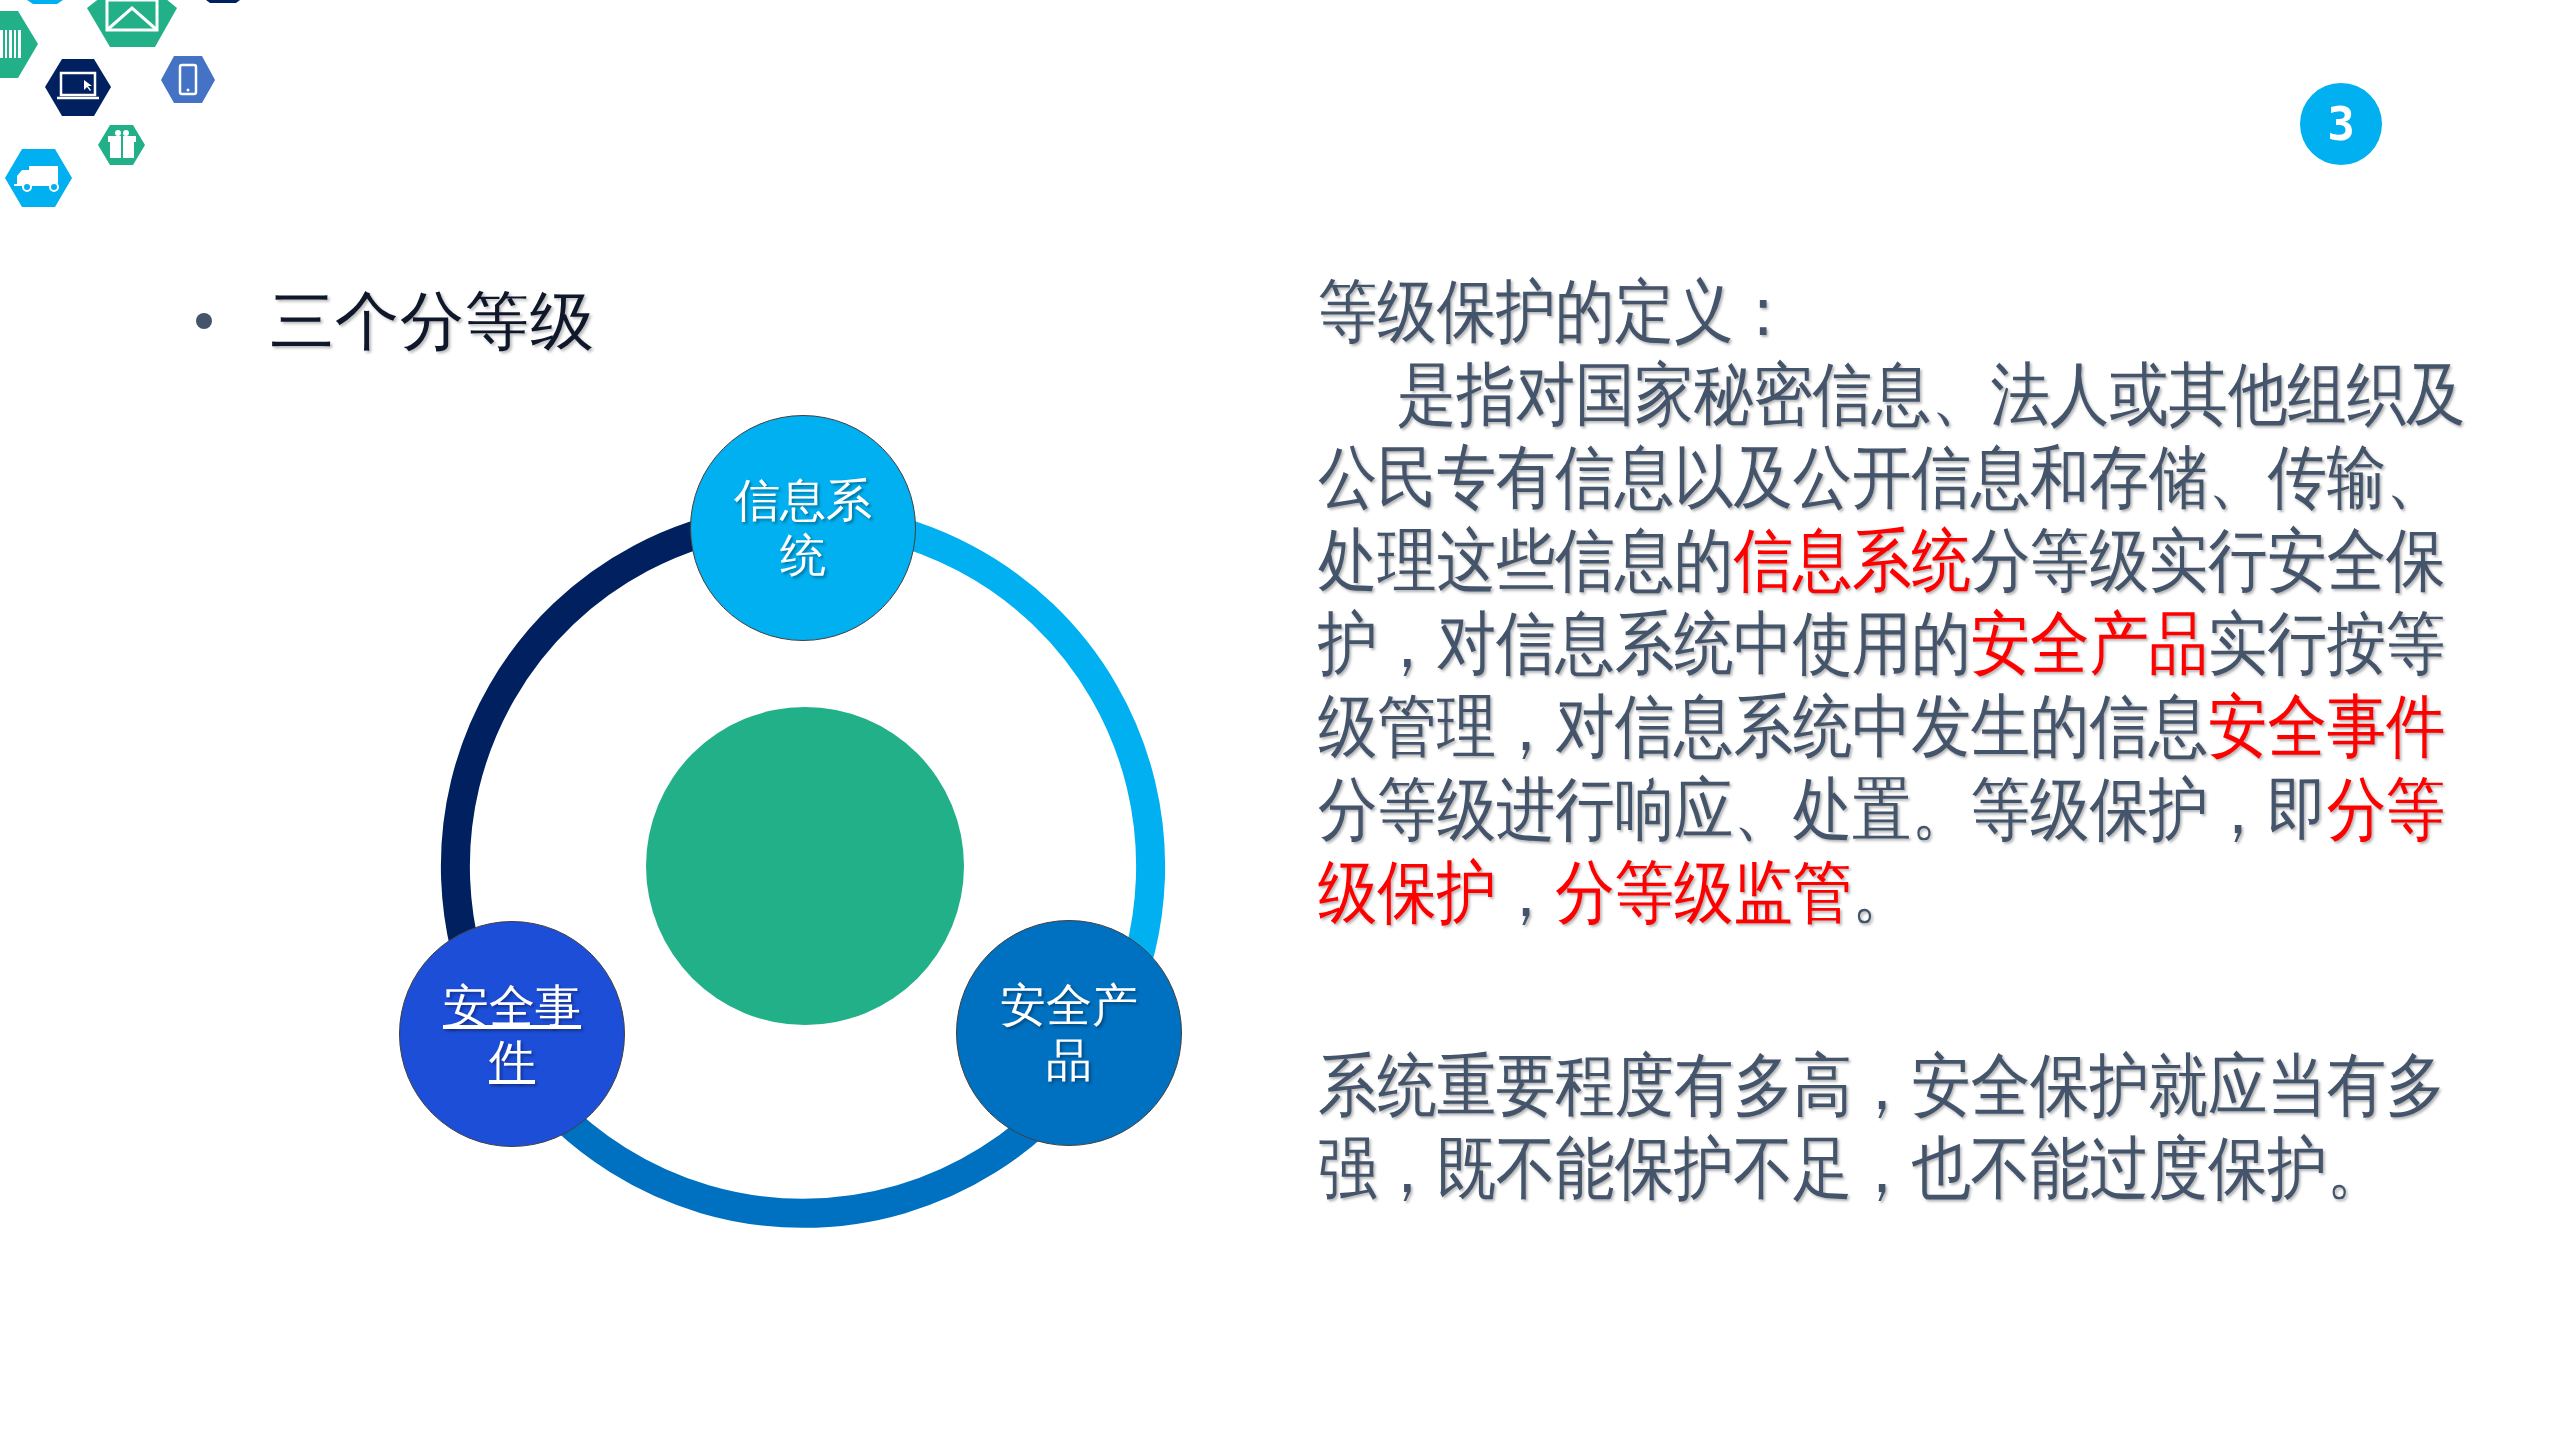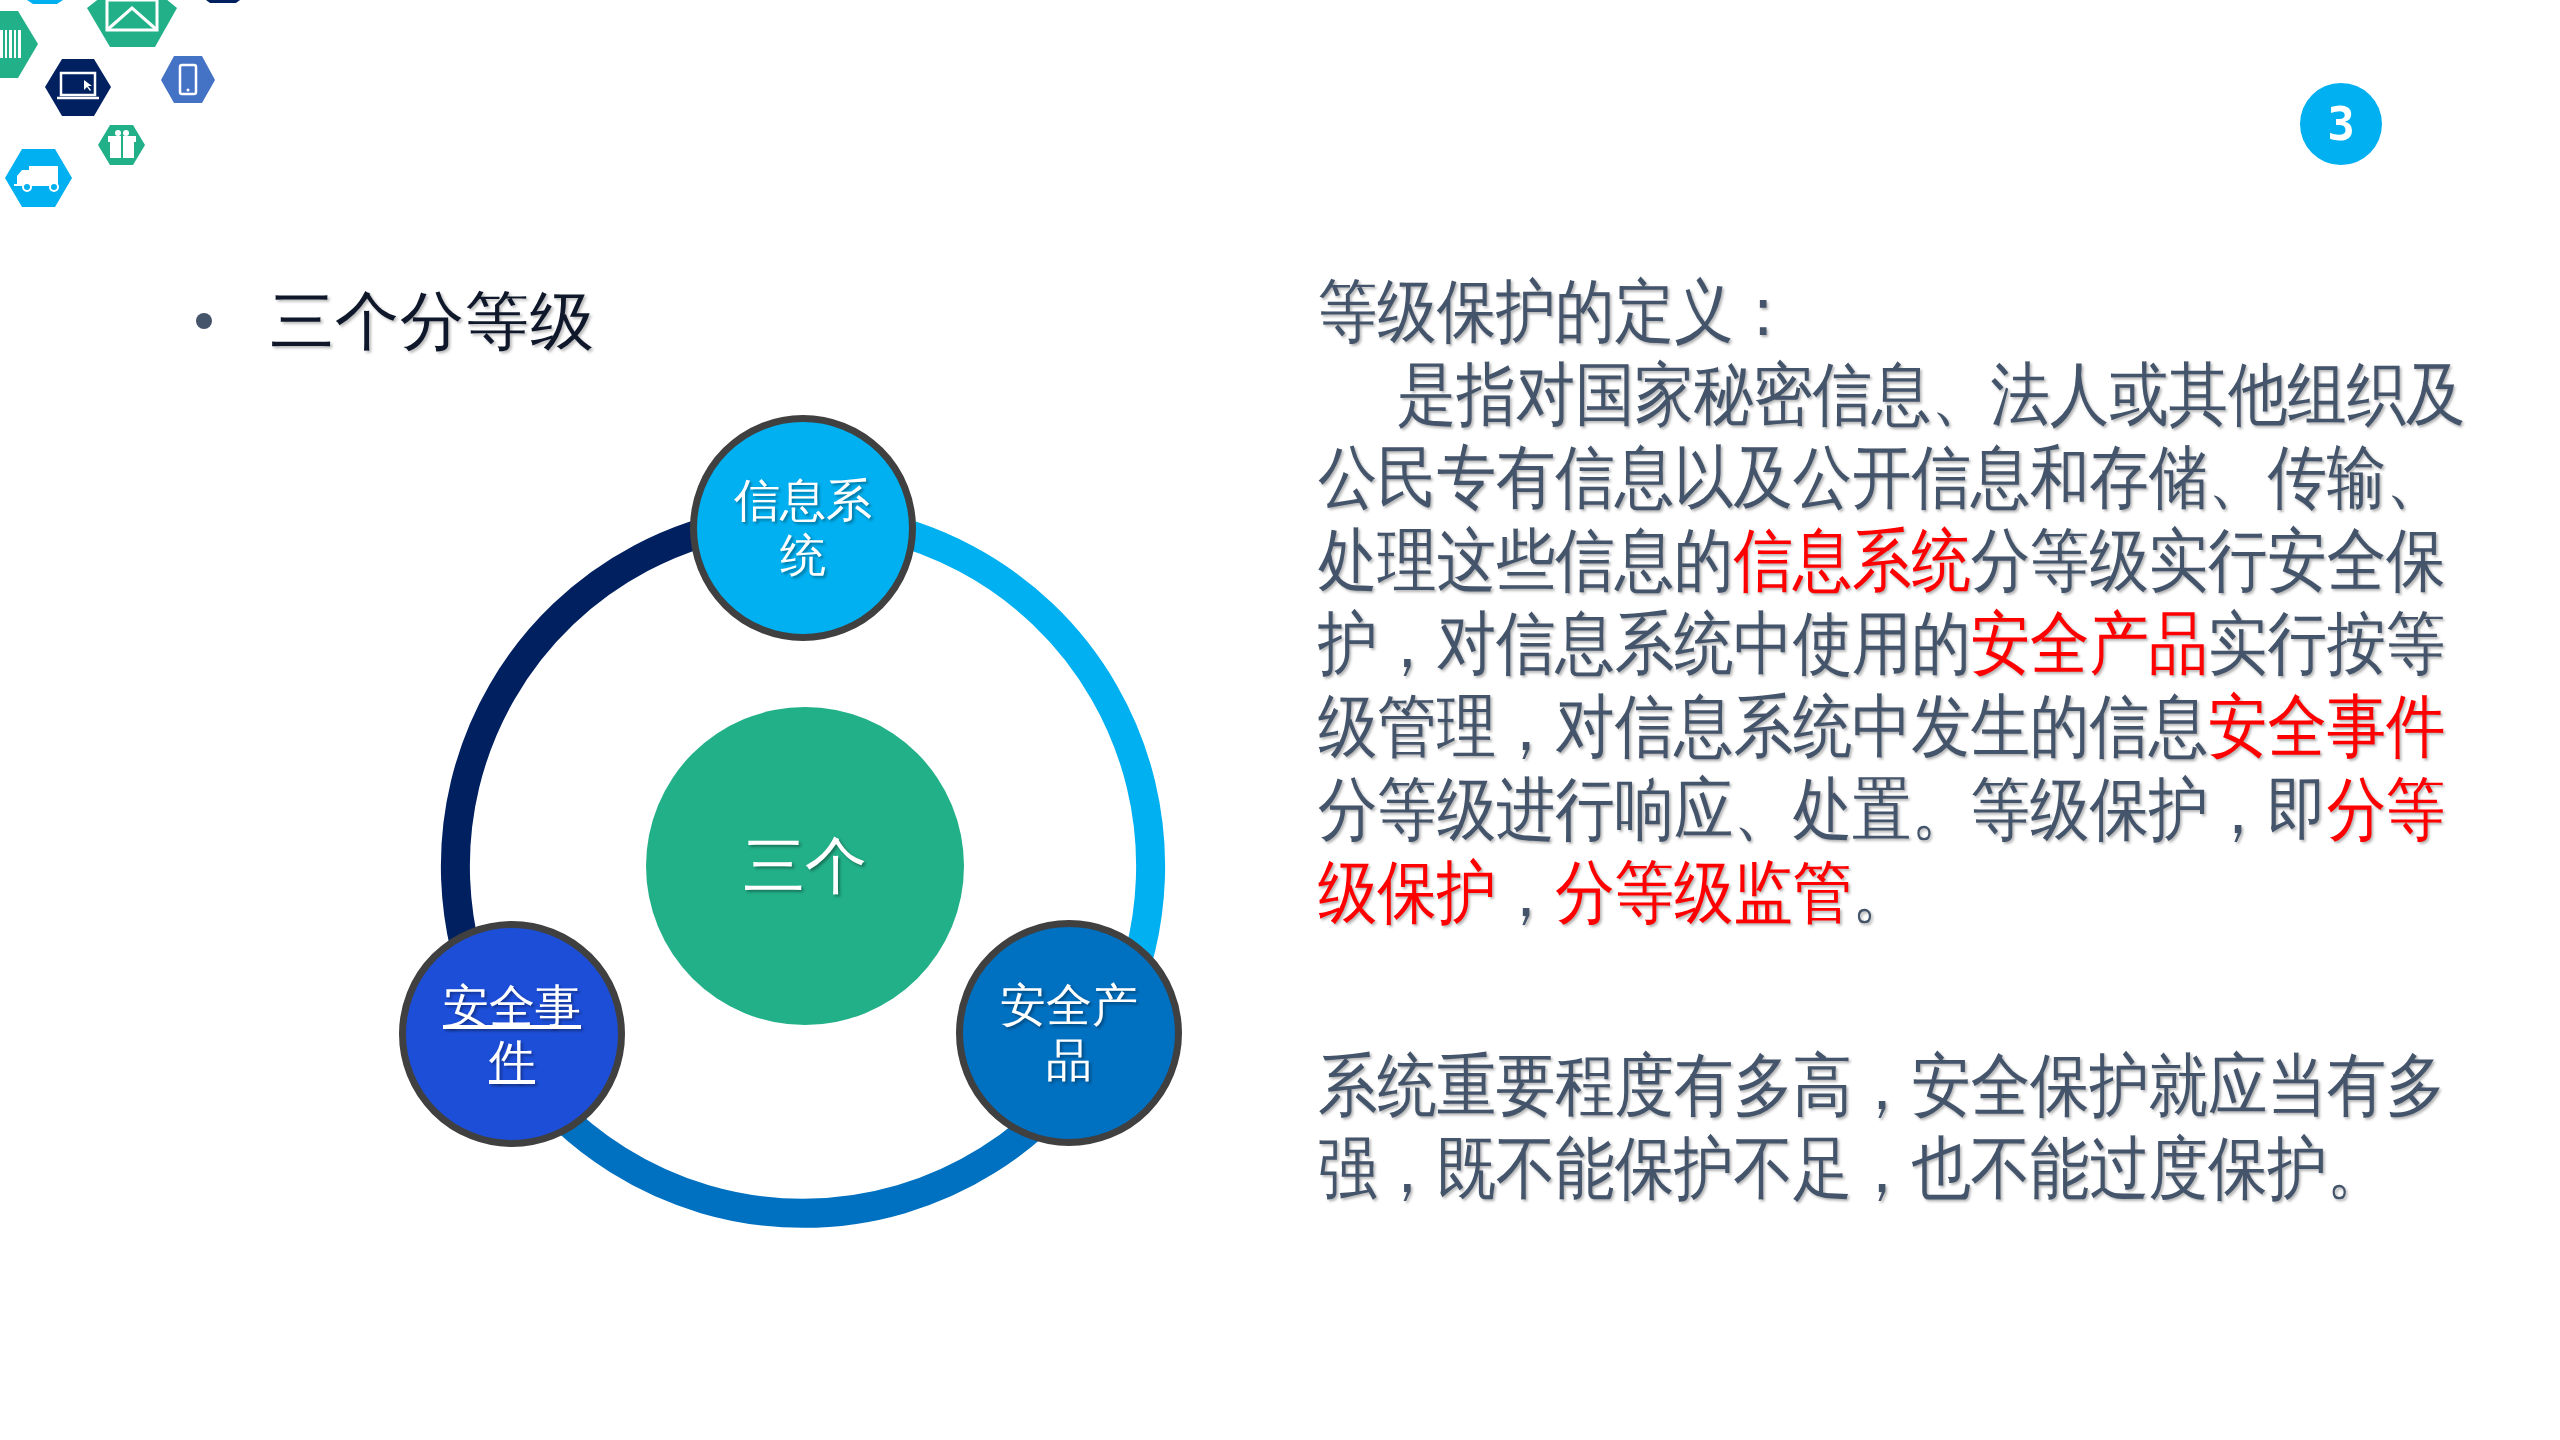--- a/index.html
+++ b/index.html
@@ -20,21 +20,21 @@
     display: flex; align-items: center; color: #0f172a;
     text-shadow: 2px 2px 3px rgba(0,0,0,0.28);
   }
   .bullet-dot { width: 16px; height: 16px; border-radius: 50%; background: #44546A; margin-right: 58px; }
   .title-text { font-size: 64px; letter-spacing: 1px; }
 
   .diagram { position: absolute; left: 380px; top: 400px; width: 860px; height: 850px; }
   .node {
     position: absolute; border-radius: 50%; color: #fff;
     display: flex; align-items: center; justify-content: center; text-align: center;
-    box-sizing: border-box; border: 7px solid #404040;
+    box-sizing: border-box; border: 1px solid #404040;
     text-shadow: 2px 2px 3px rgba(0,0,0,0.35);
     line-height: 1.2;
   }
   .node span { display: block; }
   .node-small { width: 226px; height: 226px; font-size: 46px; padding: 0 26px; }
   .node-center { width: 318px; height: 318px; font-size: 62px; line-height: 1.75; border: none; }
 
   .text-col {
     position: absolute; left: 1318px; top: 270px; width: 1100px;
     color: #44546A; font-size: 69px; line-height: 83px;
@@ -136,21 +136,20 @@
 
   <div class="node node-small" style="left:19px; top:521px; background:#1d4ed8;text-decoration:underline;">
     <div>
       <span>安全事</span>
       <span>件</span>
     </div>
   </div>
 
   <div class="node node-center" style="left:266px; top:307px; background:#22B088;">
     <div>
-      <span>三个</span>
     </div>
   </div>
 </div>
 
 <div class="text-col">
   <span class="line">等级保护的定义：</span>
   <div id="def-lines">
       <span class="line indent"><span>是指对国家秘密信息、法人或其他组织及</span></span>
       <span class="line"><span>公民专有信息以及公开信息和存储、传输、</span></span>
       <span class="line"><span>处理这些信息的</span><span class="hl">信息系统</span><span>分等级实行安全保</span></span>

